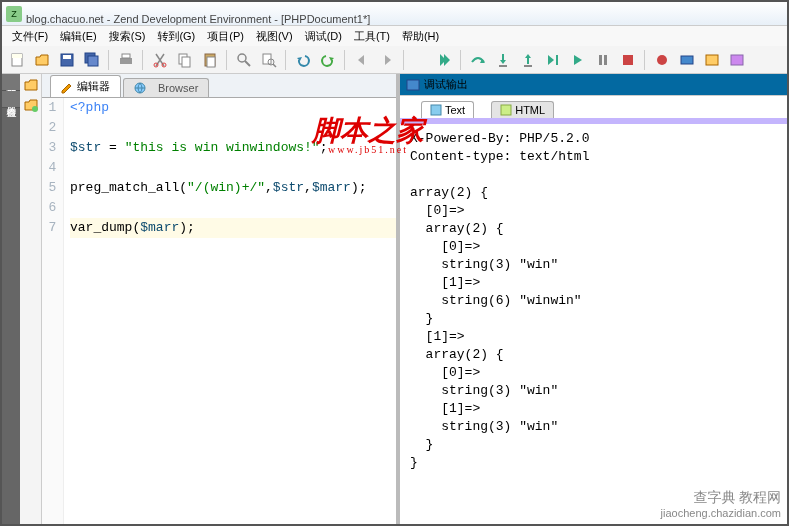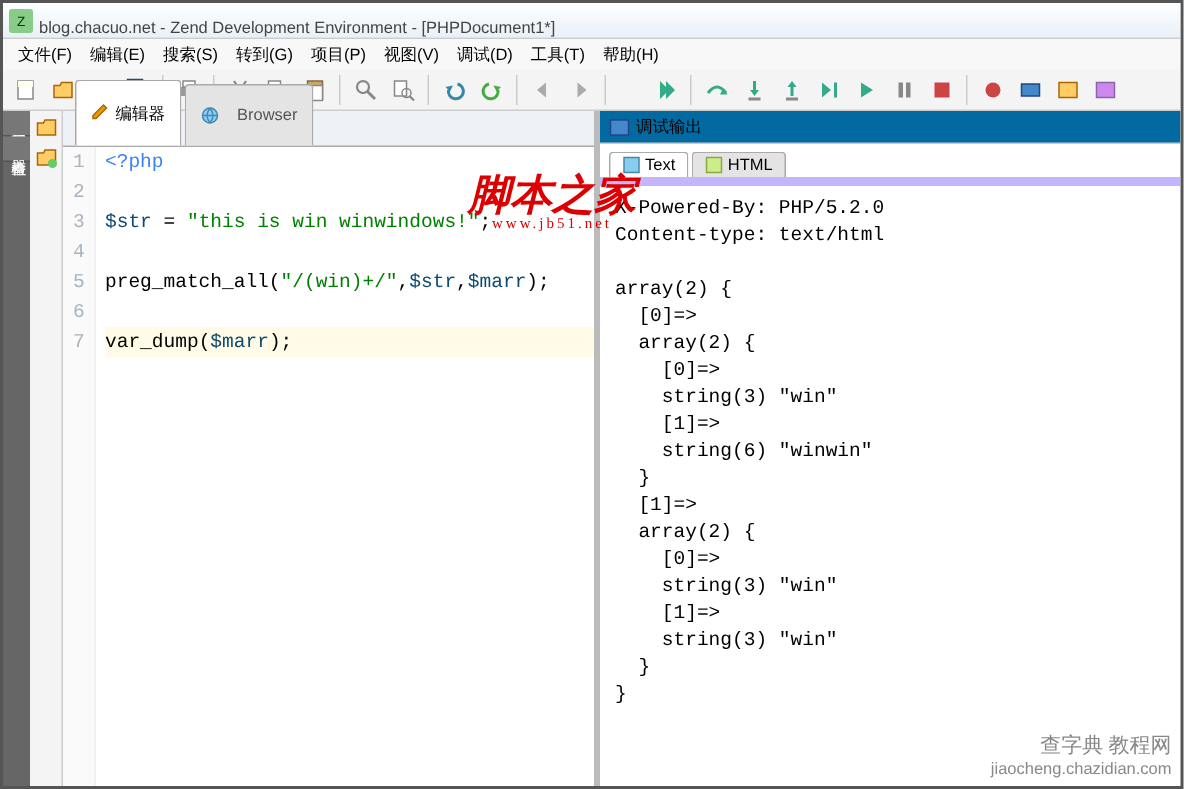--- a/index.html
+++ b/index.html
@@ -12,36 +12,36 @@
 .toolbar { height: 28px; background: #f4f4f4; border-bottom: 1px solid #ccc; display: flex; align-items: center; padding: 0 4px; gap: 3px; }
 .tbtn { width: 22px; height: 22px; display: flex; align-items: center; justify-content: center; border: 1px solid transparent; border-radius: 2px; }
 .tsep { width: 2px; height: 20px; border-left: 1px solid #ccc; margin: 0 2px; }
 .main { display: flex; height: calc(100% - 72px); }
 .vtabs { width: 18px; background: #666; display: flex; flex-direction: column; color: #fff; }
 .vtab { writing-mode: vertical-rl; padding: 8px 2px; font-size: 10px; background: #777; border-bottom: 1px solid #555; display: flex; align-items: center; justify-content: center; gap: 2px; }
 .iconcol { width: 22px; background: #f4f4f4; border-right: 1px solid #ccc; display: flex; flex-direction: column; align-items: center; padding-top: 4px; gap: 4px; }
 .iconcol .ic { width: 16px; height: 16px; }
 .editor { flex: 0 0 358px; display: flex; flex-direction: column; border-right: 4px solid #bbb; }
 .edtabs { height: 24px; display: flex; align-items: flex-end; background: #eef2f6; border-bottom: 1px solid #aaa; padding-left: 8px; gap: 2px; }
-.edtab { padding: 14px 10px; background: #fff; border: 1px solid #aaa; border-bottom: none; border-radius: 3px 3px 0 0; display: flex; align-items: flex-start; gap: 4px; font-size: 11px; }
+.edtab { padding: 3px 10px; background: #fff; border: 1px solid #aaa; border-bottom: none; border-radius: 3px 3px 0 0; display: flex; align-items: flex-end; gap: 4px; font-size: 11px; }
 .edtab.inactive { background: #e4e4e4; color: #555; gap: 12px; }
 .edtab .tico { width: 12px; height: 12px; }
 .code { flex: 1; display: flex; font-family: "Courier New", monospace; font-size: 13px; background: #fff; overflow: auto; }
 .gutter { width: 22px; background: #fafafa; border-right: 1px solid #eee; text-align: center; color: #a8b4c0; line-height: 20px; }
 .codelines { flex: 1; padding-left: 6px; line-height: 20px; }
 .codelines .ln { white-space: pre; height: 20px; }
 .codelines .ln.hl { background: #fffbe6; }
 .kw-tag { color: #3b82f6; }
 .str { color: #008000; }
 .var { color: #0c4a6e; }
 .fn { color: #000; }
 .output { flex: 1; display: flex; flex-direction: column; }
 .outheader { height: 22px; background: #0369a1; border-bottom: 1px solid #ccc; display: flex; align-items: center; padding: 0 6px; gap: 4px; font-size: 11px; }
 .outtabs { height: 22px; display: flex; align-items: flex-end; padding-left: 6px; gap: 2px; }
-.outtab { padding: 2px 8px; border: 1px solid #aaa; border-bottom: none; border-radius: 3px 3px 0 0; background: #e4e4e4; font-size: 11px; display: flex; align-items: center; gap: 3px; }
+.outtab { padding: 2px 8px; border: 1px solid #aaa; border-bottom: none; border-radius: 3px 3px 0 0; background: #e4e4e4; font-size: 11px; display: flex; align-items: center; gap: 3px; margin-left: 15px; }
 .outtab.active { background: #fff; }
 .outbody { flex: 1; border-top: 6px solid #c4b5fd; padding: 6px 10px; font-family: "Courier New", monospace; font-size: 13px; line-height: 18px; white-space: pre; overflow: auto; position: relative; }
 .watermark { position: absolute; left: 310px; top: 115px; font-family: "SimSun", serif; font-size: 28px; font-style: italic; font-weight: bold; color: #d00; pointer-events: none; text-align: center; line-height: 1; z-index: 10; }
 .watermark .sub { font-size: 10px; font-style: normal; font-weight: normal; color: #d00; letter-spacing: 2px; }
 .bottomwm { position: absolute; right: 6px; bottom: 4px; font-size: 11px; color: #888; text-align: right; line-height: 1.2; z-index: 10; }
 .bottomwm .top { font-family: "SimSun"; font-size: 14px; }
 svg { display: block; }
 </style>
 </head>
 <body>

